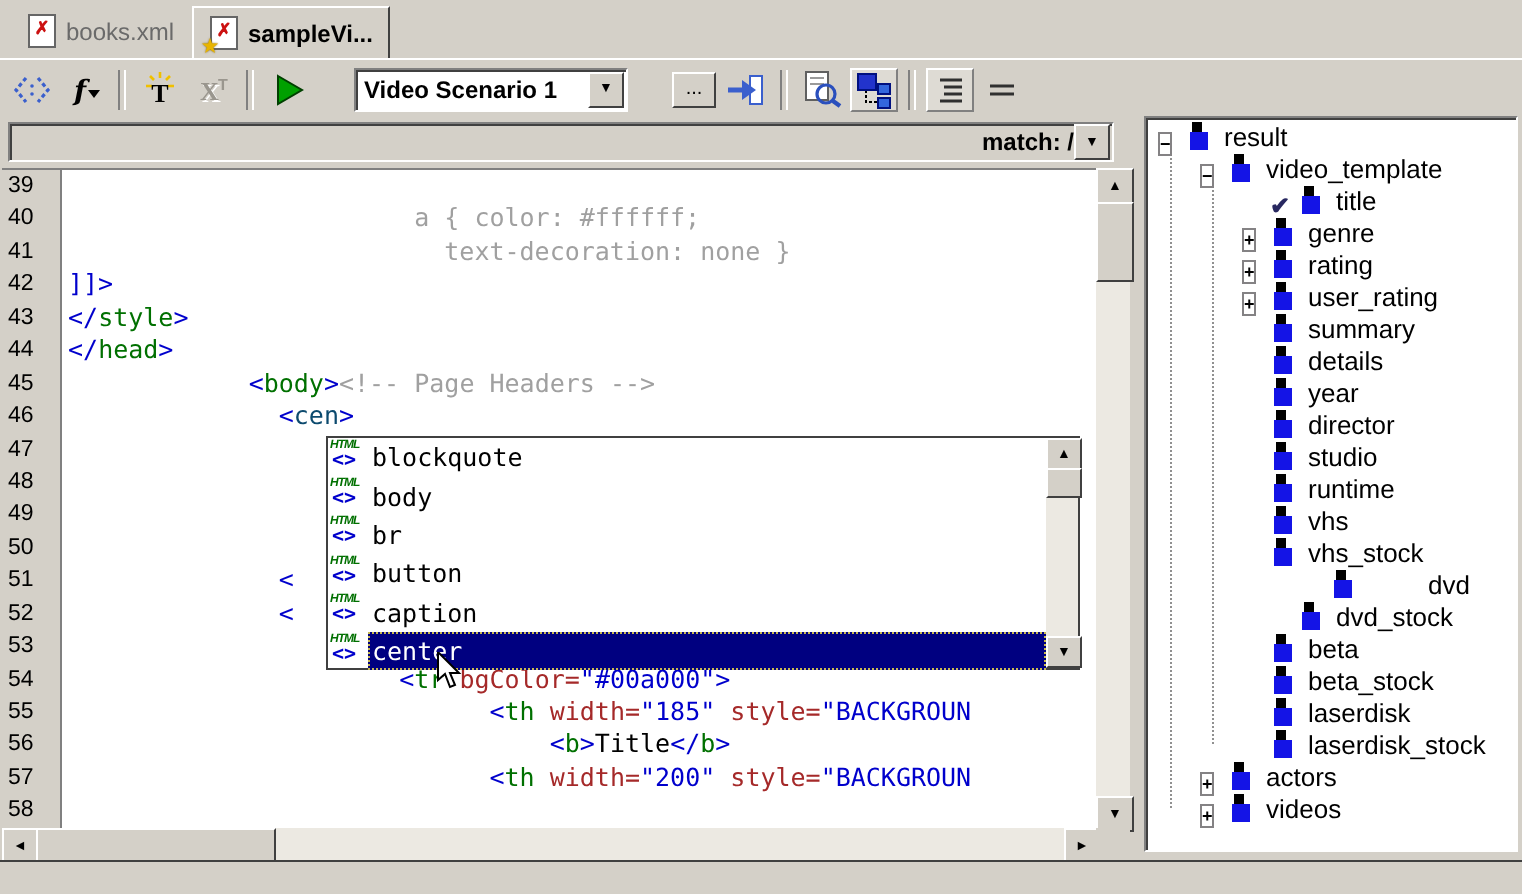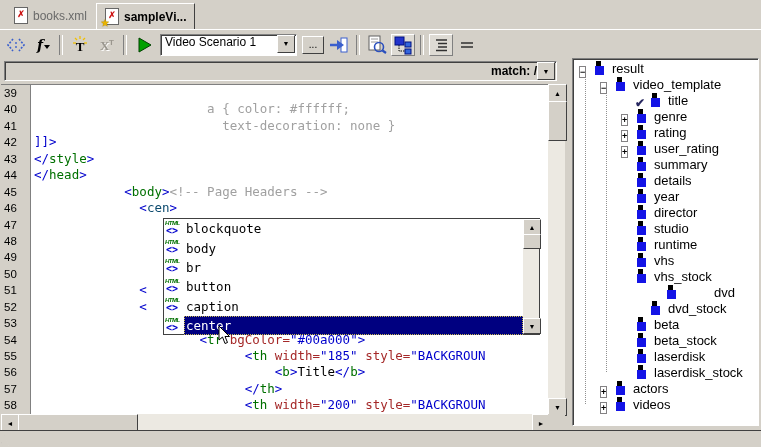--- a/index.html
+++ b/index.html
@@ -17,21 +17,21 @@
   .page .star{position:absolute;left:-5px;bottom:-4px;font-size:9px;color:#e8b400;
     text-shadow:0 0 1px #7a5a00;}
   
   #toolbar{position:absolute;left:0;top:29px;width:761px;height:30px;border-top:1px solid #fff;
     display:flex;align-items:center;padding-left:3px;box-sizing:border-box;}
   .tbtn{width:24px;height:22px;background:#d4d0c8;border:1px solid #d4d0c8;display:flex;
     align-items:center;justify-content:center;padding:0;margin:0 1px;}
   .tbtn.toggled{border-color:#fff #808080 #808080 #fff;background:#dedbd4;}
   .tsep{width:2px;height:20px;margin:0 4px;border-left:1px solid #808080;border-right:1px solid #fff;}
   .combo{width:135px;height:20px;background:#fff;border:1px solid;border-color:#808080 #fff #fff #808080;
-    box-shadow:inset 1px 1px 0 #404040;display:flex;margin:0 3px;}
+    box-shadow:inset 1px 1px 0 #404040;display:flex;align-items:center;margin:0 20px;font-weight:bold;}
   .combo-text{flex:1;font-size:12px;padding-left:4px;color:#000;white-space:nowrap;overflow:hidden;}
   .combo-arrow{width:16px;height:16px;margin-right:1px;background:#d4d0c8;border:1px solid;
     border-color:#fff #404040 #404040 #fff;font-size:7px;display:flex;align-items:center;justify-content:center;}
   .mini{width:22px;height:18px;background:#d4d0c8;border:1px solid;border-color:#fff #404040 #404040 #fff;
     font-size:10px;line-height:8px;padding:0;margin:0 2px;font-family:"Liberation Sans",sans-serif;}
   
   #match{position:absolute;left:4px;top:61px;width:553px;height:20px;background:#d4d0c8;
     border:1px solid;border-color:#808080 #fff #fff #808080;box-shadow:inset 1px 1px 0 #404040;
     display:flex;align-items:center;box-sizing:border-box;}
   #match .mtext{flex:1;font-size:12px;font-weight:bold;padding-left:5px;text-align:right;}
@@ -249,21 +249,20 @@
         <div class="crow">&nbsp;</div>
         <div class="crow">&nbsp;</div>
         <div class="crow">&nbsp;</div>
         <div class="crow">&nbsp;</div>
         <div class="crow"><span class="sg-plain">              </span><span class="sg-bracket">&lt;</span></div>
         <div class="crow"><span class="sg-plain">              </span><span class="sg-bracket">&lt;</span></div>
         <div class="crow">&nbsp;</div>
         <div class="crow"><span class="sg-plain">                      </span><span class="sg-bracket">&lt;</span><span class="sg-tag">tr</span><span class="sg-plain"> </span><span class="sg-attr">bgColor=</span><span class="sg-value">"#00a000"</span><span class="sg-bracket">&gt;</span></div>
         <div class="crow"><span class="sg-plain">                            </span><span class="sg-bracket">&lt;</span><span class="sg-tag">th</span><span class="sg-plain"> </span><span class="sg-attr">width=</span><span class="sg-value">"185"</span><span class="sg-plain"> </span><span class="sg-attr">style=</span><span class="sg-value">"BACKGROUN</span></div>
         <div class="crow"><span class="sg-plain">                                </span><span class="sg-bracket">&lt;</span><span class="sg-tag">b</span><span class="sg-bracket">&gt;</span><span class="sg-plain">Title</span><span class="sg-bracket">&lt;/</span><span class="sg-tag">b</span><span class="sg-bracket">&gt;</span></div>
-        <div class="crow"><span class="sg-plain">                            </span><span class="sg-bracket">&lt;/</span><span class="sg-tag">th</span><span class="sg-bracket">&gt;</span></div>
         <div class="crow"><span class="sg-plain">                            </span><span class="sg-bracket">&lt;</span><span class="sg-tag">th</span><span class="sg-plain"> </span><span class="sg-attr">width=</span><span class="sg-value">"200"</span><span class="sg-plain"> </span><span class="sg-attr">style=</span><span class="sg-value">"BACKGROUN</span></div>
       </div>
   </div>
 
   <div id="vscroll" class="track">
     <div class="sbtn" style="left:0;top:0;width:17px;height:16px;">▲</div>
     <div class="thumb" style="left:0;top:17px;width:17px;height:38px;"></div>
     <div class="sbtn" style="left:0;top:314px;width:17px;height:16px;">▼</div>
   </div>
   <div id="hscroll" class="track">

